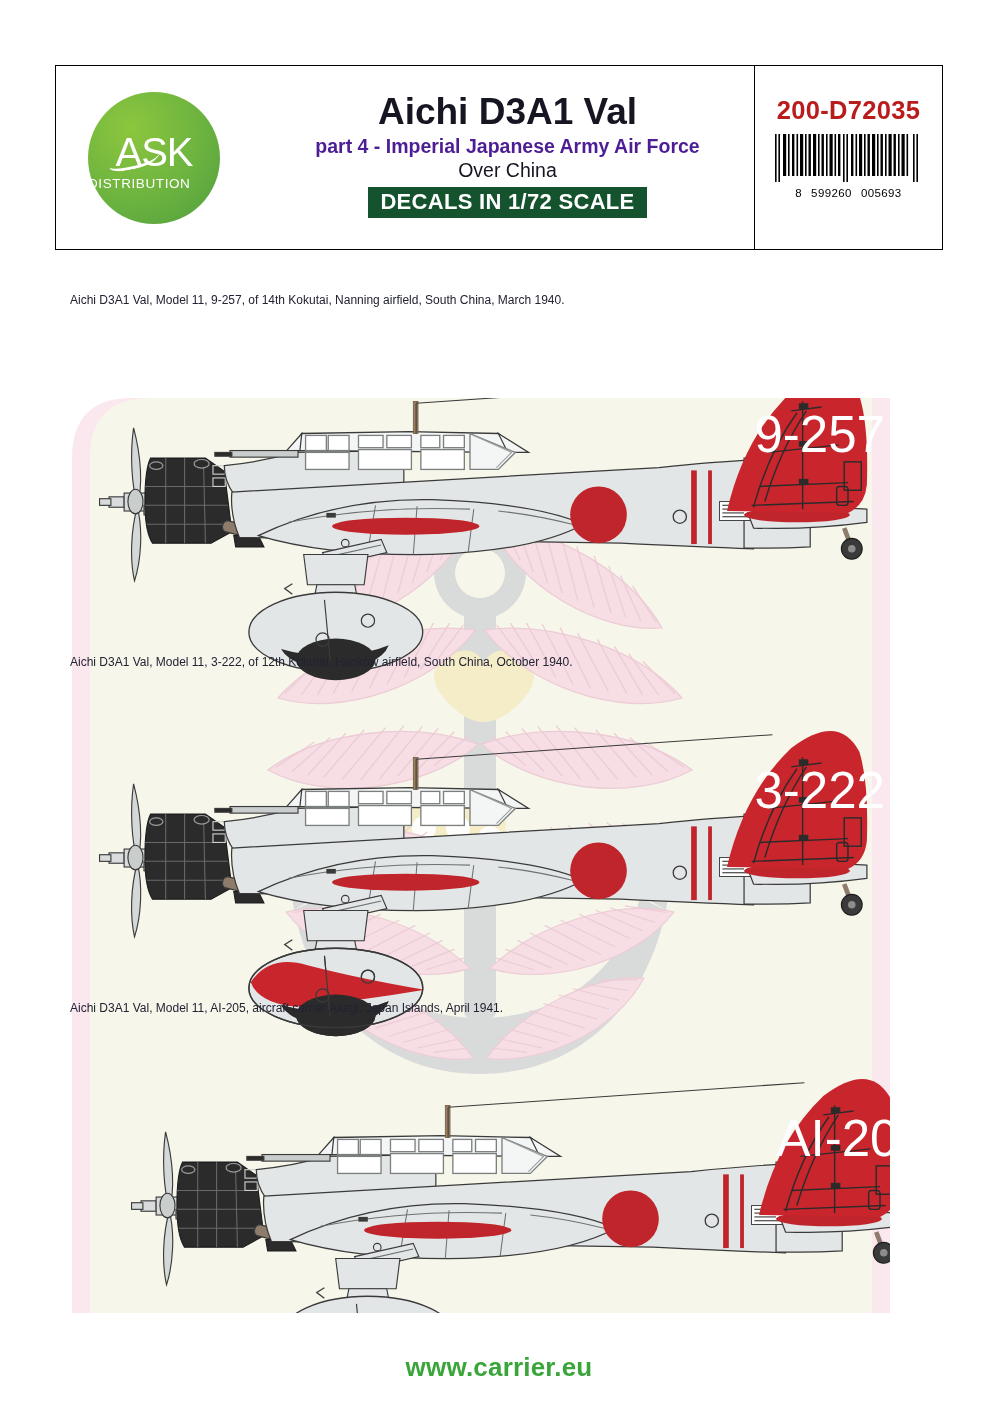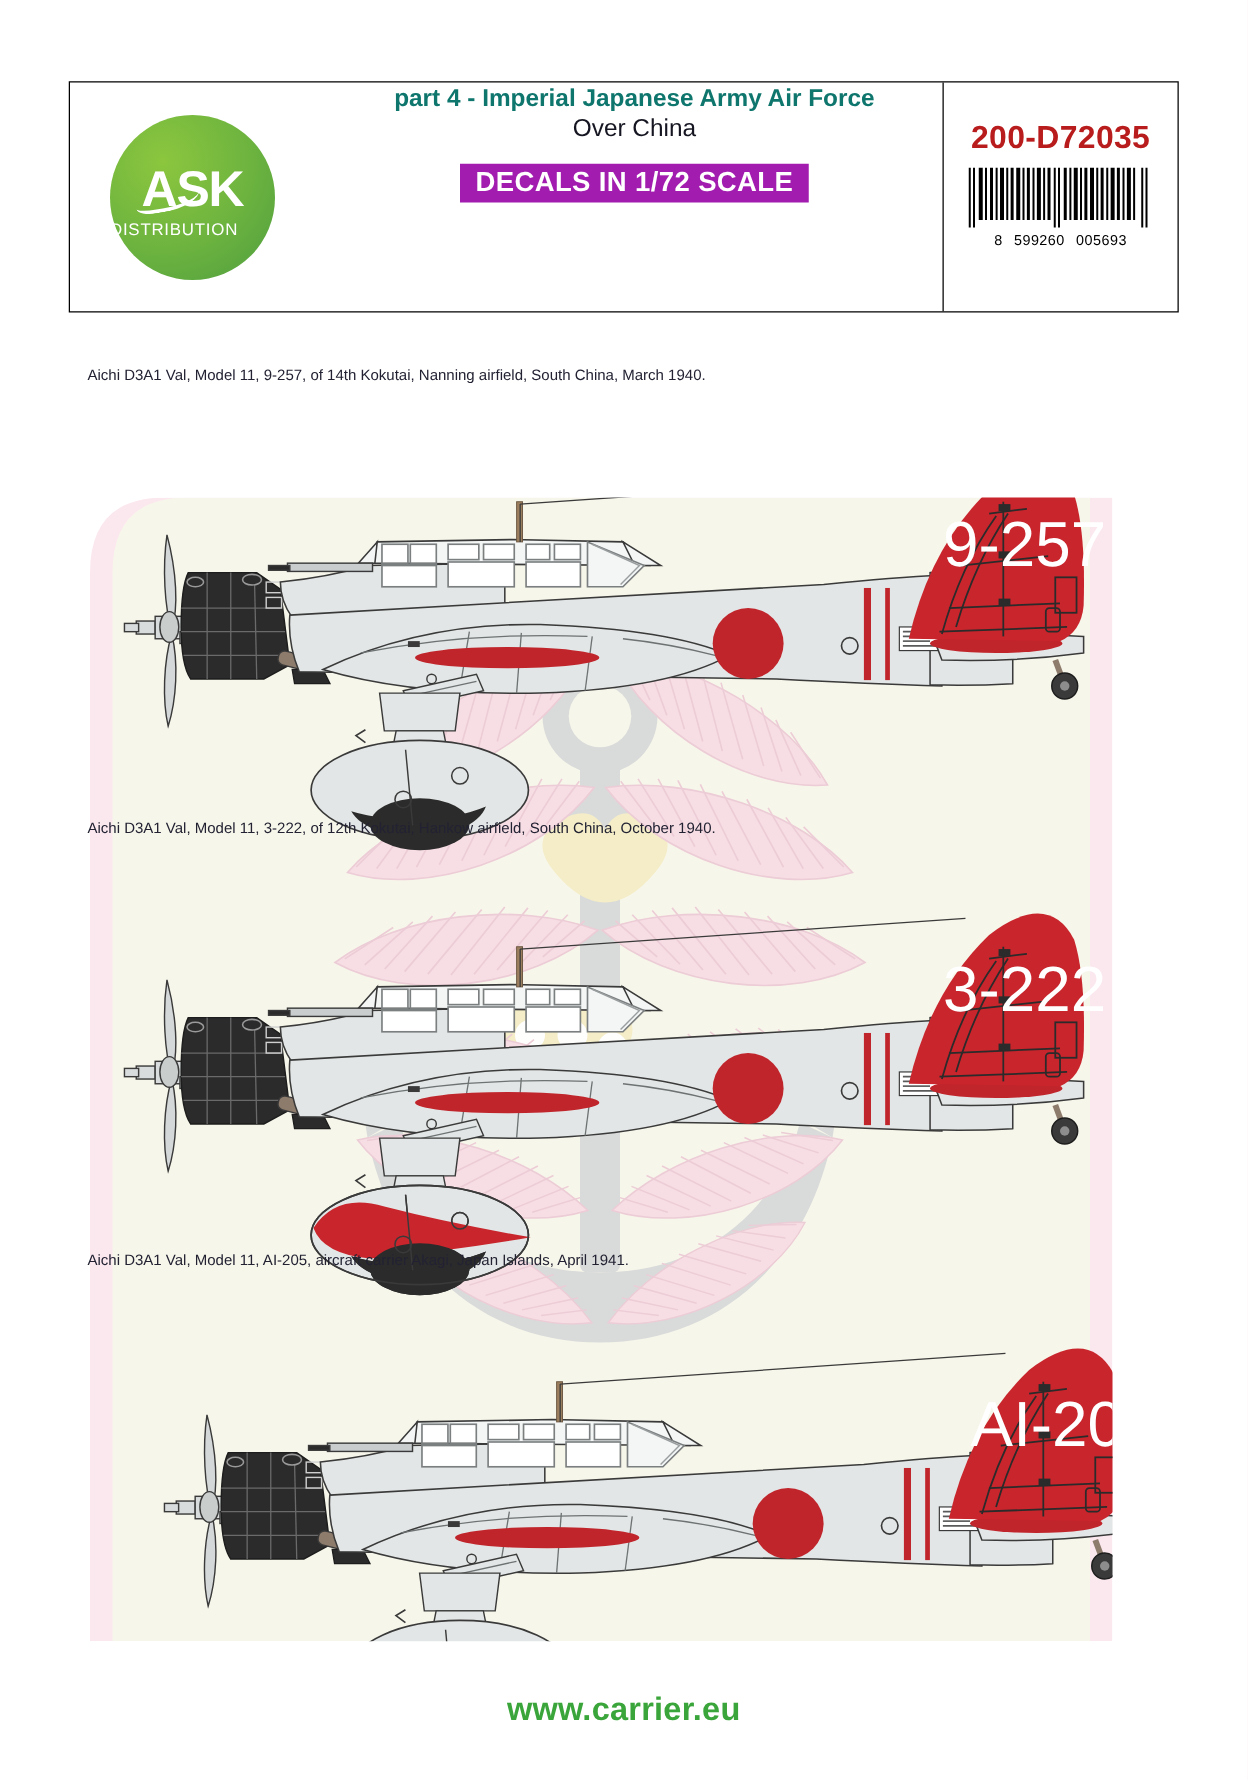--- a/index.html
+++ b/index.html
@@ -6,31 +6,31 @@
   body{width:998px;height:1424px;position:relative;
        font-family:"Liberation Sans",sans-serif;color:#1b1b2b;overflow:hidden;}
 
   
   #header-box{position:absolute;left:55px;top:65px;width:888px;height:185px;
               border:1.5px solid #000;background:#fff;box-sizing:border-box;}
   #logo-cell{position:absolute;left:0;top:0;width:205px;height:100%;}
   #logo-circle{position:absolute;left:32px;top:26px;width:132px;height:132px;border-radius:50%;
      background:radial-gradient(circle at 32% 28%, #8cc63e 0%, #6cb33f 55%, #4f9e3f 100%);}
   #logo-ask{position:absolute;left:0;top:40px;width:132px;text-align:center;
-     font-weight:bold;font-size:40px;color:#fff;letter-spacing:-1px;line-height:1;}
+     font-weight:normal;font-size:40px;color:#fff;letter-spacing:-1px;line-height:1;}
   #logo-sub{position:absolute;left:0;top:84px;width:132px;
      font-size:13.5px;color:#fff;letter-spacing:.6px;}
   #logo-swoosh{position:absolute;left:20px;top:56px;width:52px;height:18px;
      border-bottom:3px solid #fff;border-radius:0 0 60% 30%;transform:rotate(-10deg);}
 
   #title-cell{position:absolute;left:205px;top:0;right:188px;height:100%;text-align:center;}
   #main-title{margin-top:25px;font-size:37px;font-weight:bold;letter-spacing:0px;color:#161622;}
-  #sub-title-1{margin-top:2px;font-size:19.5px;font-weight:bold;color:#0f766e;}
+  #sub-title-1{margin-top:2px;font-size:19.5px;font-weight:bold;color:#4c1d95;}
   #sub-title-2{margin-top:1px;font-size:19.5px;font-weight:normal;color:#161622;}
-  #scale-band{display:inline-block;margin-top:16px;padding:2px 12px 3px;background:#a21caf;
+  #scale-band{display:inline-block;margin-top:5px;padding:2px 12px 3px;background:#14532d;
      color:#fff;font-size:22px;font-weight:bold;letter-spacing:.3px;}
 
   #code-cell{position:absolute;right:0;top:0;width:188px;height:100%;
              border-left:1.5px solid #000;box-sizing:border-box;text-align:center;}
   #product-code{margin-top:30px;font-size:25.5px;font-weight:bold;color:#b91c1c;letter-spacing:.3px;}
   #barcode{margin:9px auto 0;width:152px;height:52px;display:block;}
   #barcode-digits{margin-top:1px;font-size:11.5px;color:#000;letter-spacing:.4px;
      display:flex;justify-content:center;gap:9px;width:152px;margin-left:auto;margin-right:auto;}
 
   
@@ -54,20 +54,21 @@
 
   <div id="logo-cell">
     <div id="logo-circle">
       <div id="logo-ask">ASK</div>
       <div id="logo-swoosh"></div>
       <div id="logo-sub">DISTRIBUTION</div>
     </div>
   </div>
 
   <div id="title-cell">
+    <div id="main-title">Aichi  D3A1 Val</div>
     <div id="sub-title-1">part 4 - Imperial Japanese Army Air Force</div>
     <div id="sub-title-2">Over China</div>
     <div><span id="scale-band">DECALS IN 1/72 SCALE</span></div>
   </div>
 
   <div id="code-cell">
     <div id="product-code">200-D72035</div>
     <svg id="barcode" viewBox="0 0 152 52">
       <g fill="#000">
         <rect x="2" y="0" width="1.6" height="48"></rect>

